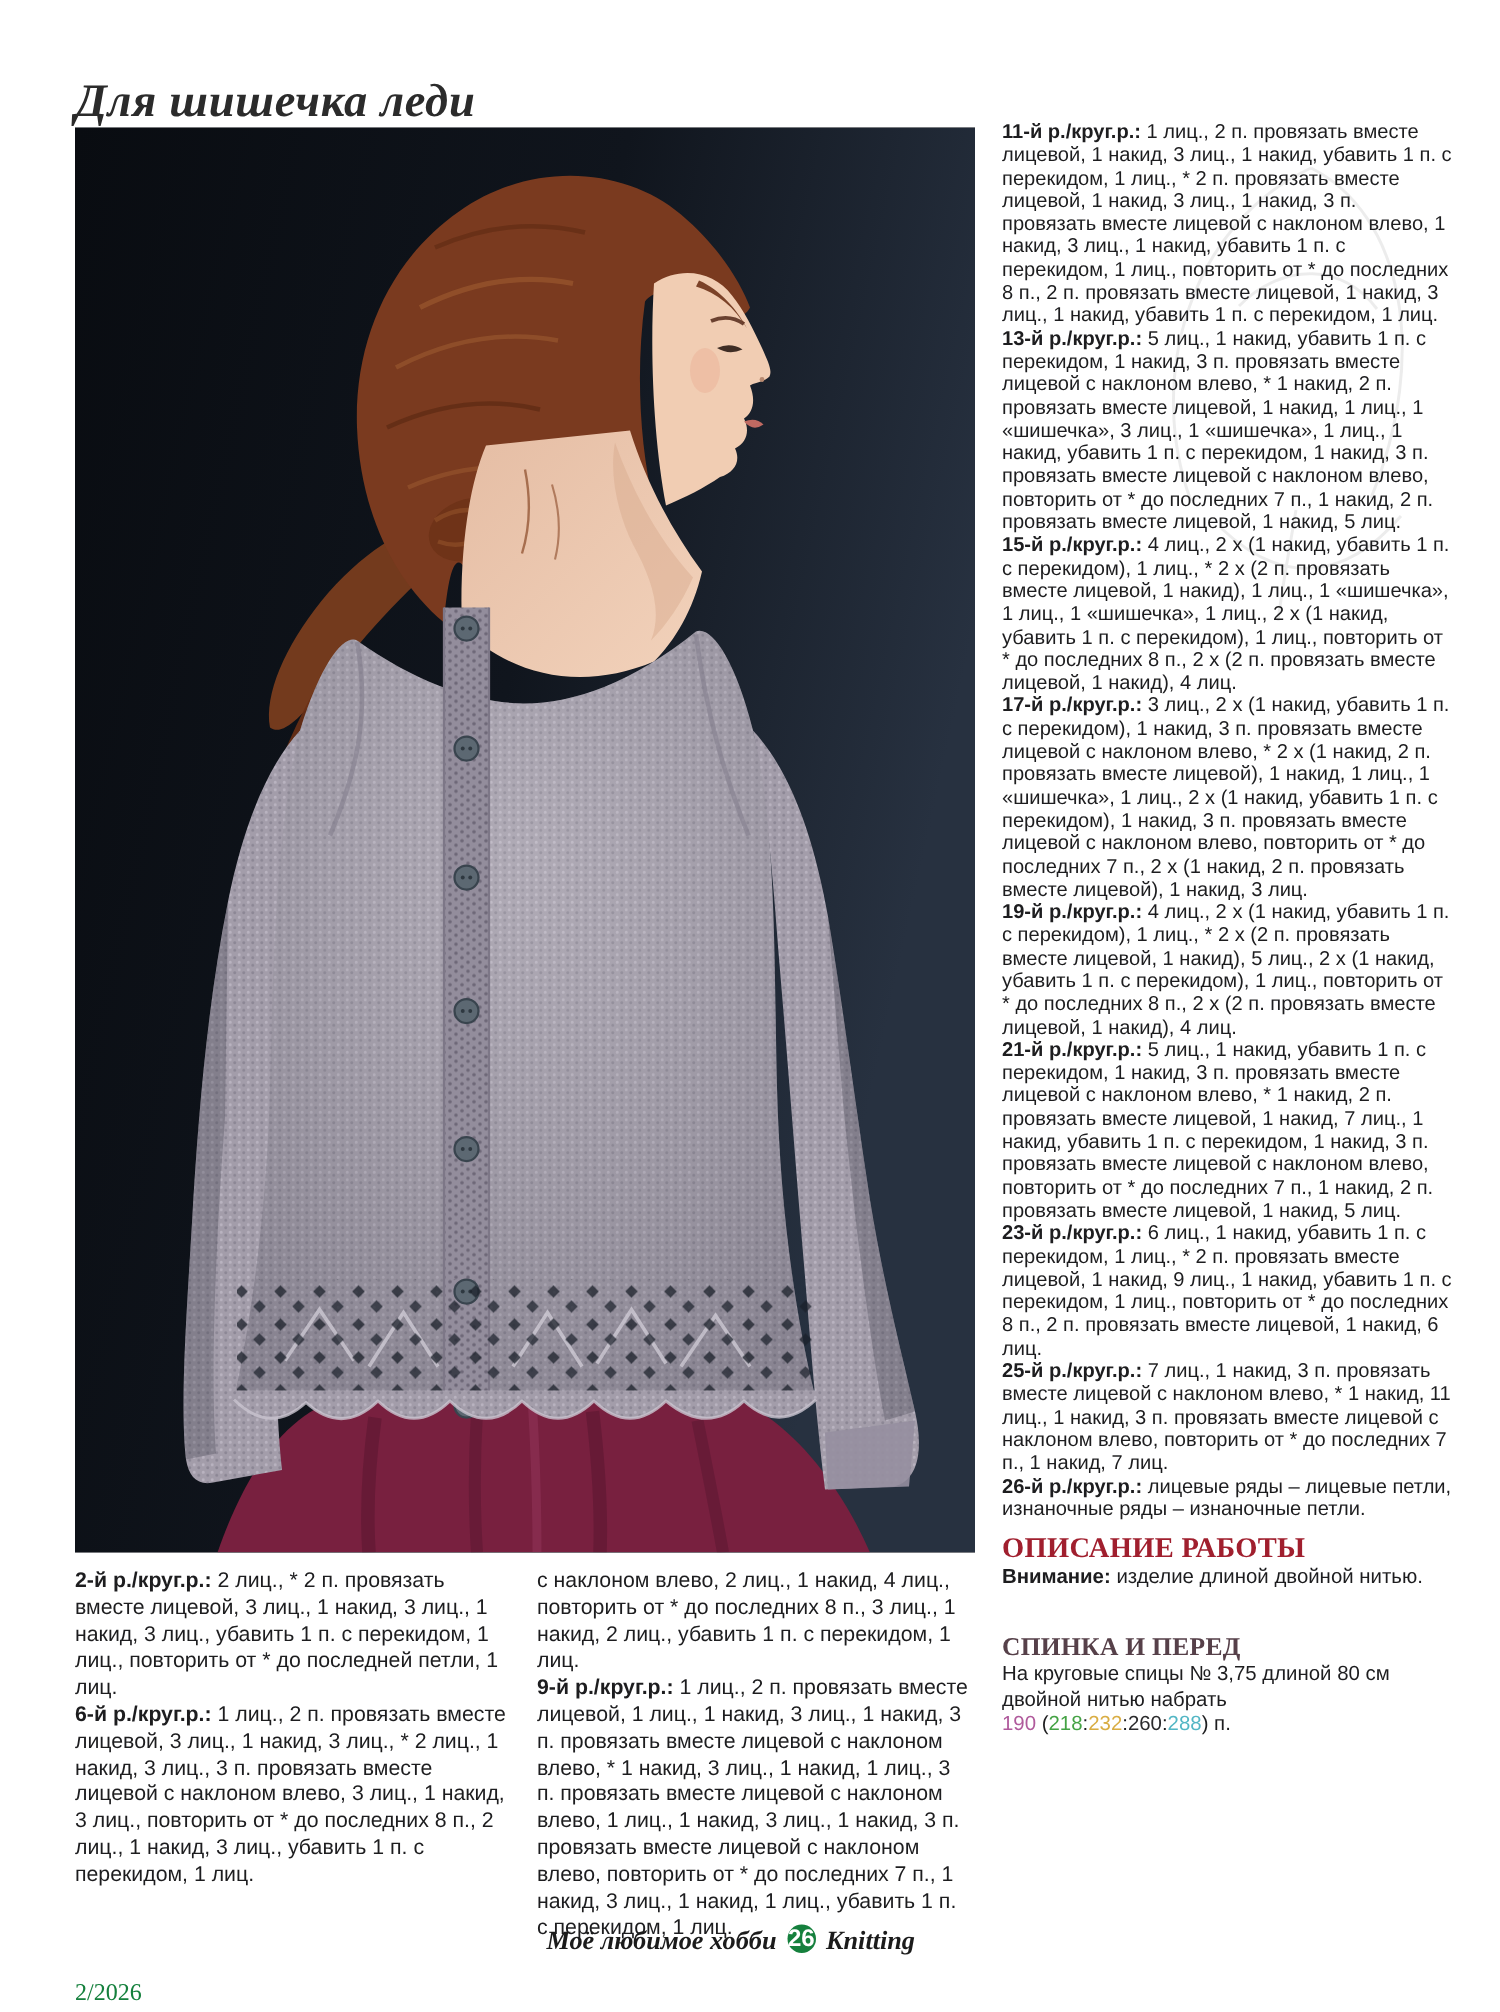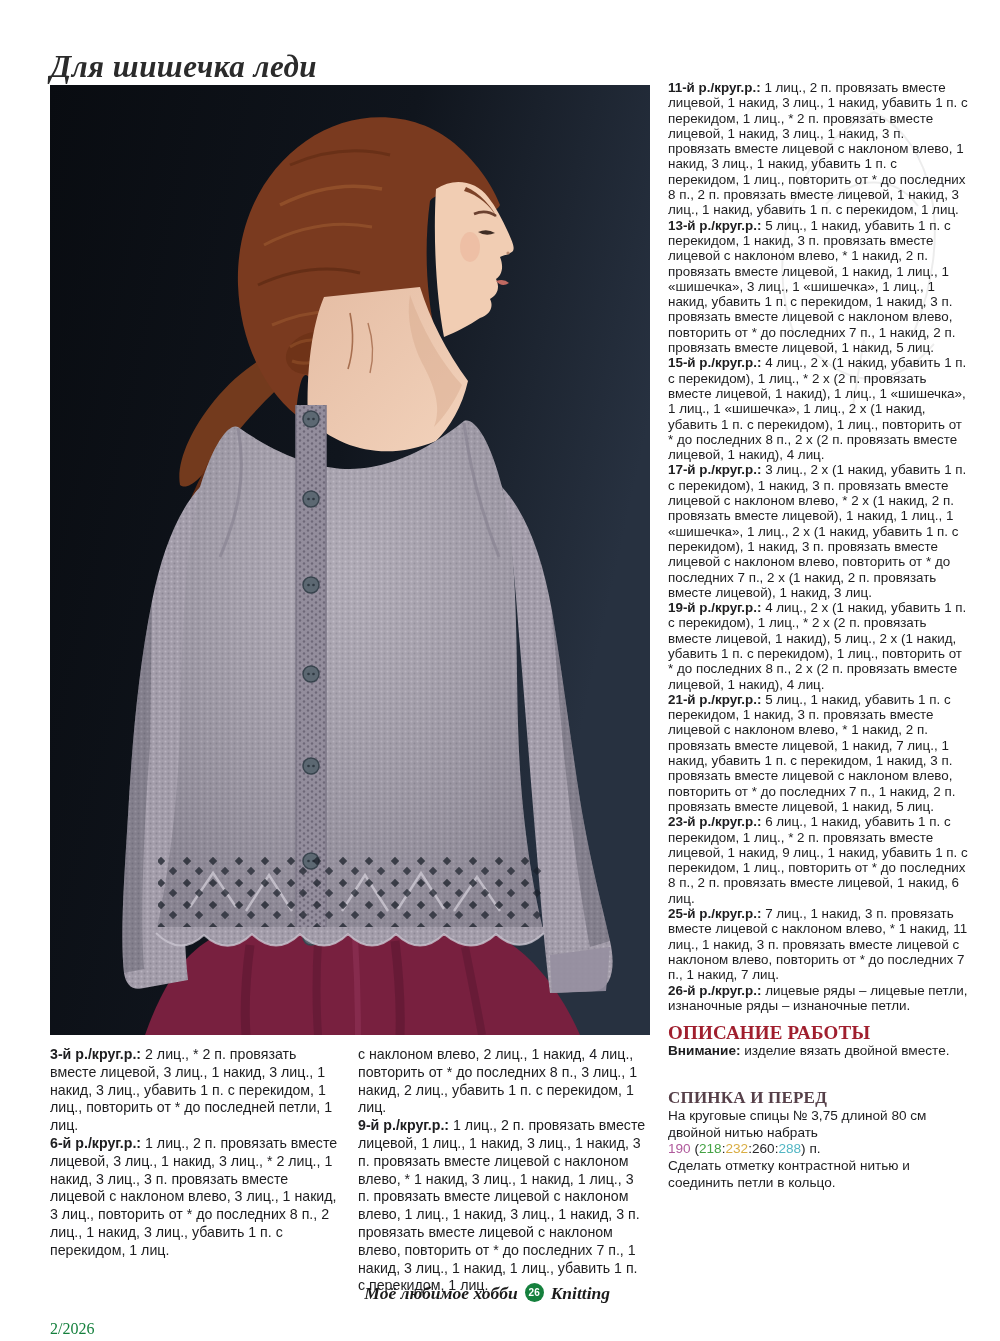--- a/index.html
+++ b/index.html
@@ -52,21 +52,21 @@
   .footer-right{
     position:absolute;right:390px;top:1283px;display:flex;align-items:flex-start;gap:7px;
   }
   .footer-mag,.footer-brand{
     font-family:"Liberation Serif", serif;font-style:italic;font-weight:600;
     font-size:17.5px;color:#1b1b1b;white-space:nowrap;
   }
   .page-badge{
     width:19px;height:19px;border-radius:50%;background:#15803d;color:#ffffff;
     display:flex;align-items:center;justify-content:center;
-    font-family:"Liberation Sans", sans-serif;font-weight:bold;font-size:10px;flex:0 0 auto;
+    font-family:"Liberation Sans", sans-serif;font-weight:bold;font-size:16px;flex:0 0 auto;
   }
 </style>
 </head>
 <body>
 
 <div class="page">
 
   <h1 class="page-title">Для шишечка леди</h1>
 
   <svg class="watermark" viewBox="0 0 216 360" fill="none" xmlns="http://www.w3.org/2000/svg">
@@ -234,33 +234,32 @@
 
         <p class="para"><b class="plabel">23-й р./круг.р.: </b><span>6 лиц., 1 накид, убавить 1 п. с перекидом, 1 лиц., * 2 п. провязать вместе лицевой, 1 накид, 9 лиц., 1 накид, убавить 1 п. с перекидом, 1 лиц., повторить от * до последних 8 п., 2 п. провязать вместе лицевой, 1 накид, 6 лиц.</span></p>
 
         <p class="para"><b class="plabel">25-й р./круг.р.: </b><span>7 лиц., 1 накид, 3 п. провязать вместе лицевой с наклоном влево, * 1 накид, 11 лиц., 1 накид, 3 п. провязать вместе лицевой с наклоном влево, повторить от * до последних 7 п., 1 накид, 7 лиц.</span></p>
 
         <p class="para"><b class="plabel">26-й р./круг.р.: </b><span>лицевые ряды – лицевые петли, изнаночные ряды – изнаночные петли.</span></p>
       </div>
 
     <div>
       <div class="desc-heading">ОПИСАНИЕ РАБОТЫ</div>
-      <p class="desc-text"><b>Внимание: </b><span>изделие вязать двойной вместе.</span></p>
+      <p class="desc-text"><b>Внимание: </b><span>изделие длиной двойной нитью.</span></p>
       <div class="desc-sub">СПИНКА И ПЕРЕД</div>
       <p class="desc-text">На круговые спицы № 3,75 длиной 80 см двойной нитью набрать</p>
       <div class="sizes-line">
         
       <span class="size-token" style="color: rgb(176, 90, 156);">190</span><span class="size-token" style="color: rgb(29, 29, 31);"> (</span><span class="size-token" style="color: rgb(68, 162, 68);">218</span><span class="size-token" style="color: rgb(29, 29, 31);">:</span><span class="size-token" style="color: rgb(217, 173, 67);">232</span><span class="size-token" style="color: rgb(29, 29, 31);">:</span><span class="size-token" style="color: rgb(42, 42, 44);">260</span><span class="size-token" style="color: rgb(29, 29, 31);">:</span><span class="size-token" style="color: rgb(82, 182, 196);">288</span><span class="size-token" style="color: rgb(29, 29, 31);">) п.</span></div>
-      <p class="desc-text">Сделать отметку контрастной нитью и соединить петли в кольцо.</p>
     </div>
   </div>
 
   <div class="bottom-col col-1">
 
-      <p class="para"><b class="plabel">3-й р./круг.р.: </b><span>2 лиц., * 2 п. провязать вместе лицевой, 3 лиц., 1 накид, 3 лиц., 1 накид, 3 лиц., убавить 1 п. с перекидом, 1 лиц., повторить от * до последней петли, 1 лиц.</span></p>
+      <p class="para"><b class="plabel">2-й р./круг.р.: </b><span>2 лиц., * 2 п. провязать вместе лицевой, 3 лиц., 1 накид, 3 лиц., 1 накид, 3 лиц., убавить 1 п. с перекидом, 1 лиц., повторить от * до последней петли, 1 лиц.</span></p>
 
       <p class="para"><b class="plabel">6-й р./круг.р.: </b><span>1 лиц., 2 п. провязать вместе лицевой, 3 лиц., 1 накид, 3 лиц., * 2 лиц., 1 накид, 3 лиц., 3 п. провязать вместе лицевой с наклоном влево, 3 лиц., 1 накид, 3 лиц., повторить от * до последних 8 п., 2 лиц., 1 накид, 3 лиц., убавить 1 п. с перекидом, 1 лиц.</span></p>
 
     </div>
 
   <div class="bottom-col col-2">
 
       <p class="para"><b class="plabel"></b><span>с наклоном влево, 2 лиц., 1 накид, 4 лиц., повторить от * до последних 8 п., 3 лиц., 1 накид, 2 лиц., убавить 1 п. с перекидом, 1 лиц.</span></p>
 
       <p class="para"><b class="plabel">9-й р./круг.р.: </b><span>1 лиц., 2 п. провязать вместе лицевой, 1 лиц., 1 накид, 3 лиц., 1 накид, 3 п. провязать вместе лицевой с наклоном влево, * 1 накид, 3 лиц., 1 накид, 1 лиц., 3 п. провязать вместе лицевой с наклоном влево, 1 лиц., 1 накид, 3 лиц., 1 накид, 3 п. провязать вместе лицевой с наклоном влево, повторить от * до последних 7 п., 1 накид, 3 лиц., 1 накид, 1 лиц., убавить 1 п. с перекидом, 1 лиц.</span></p>

